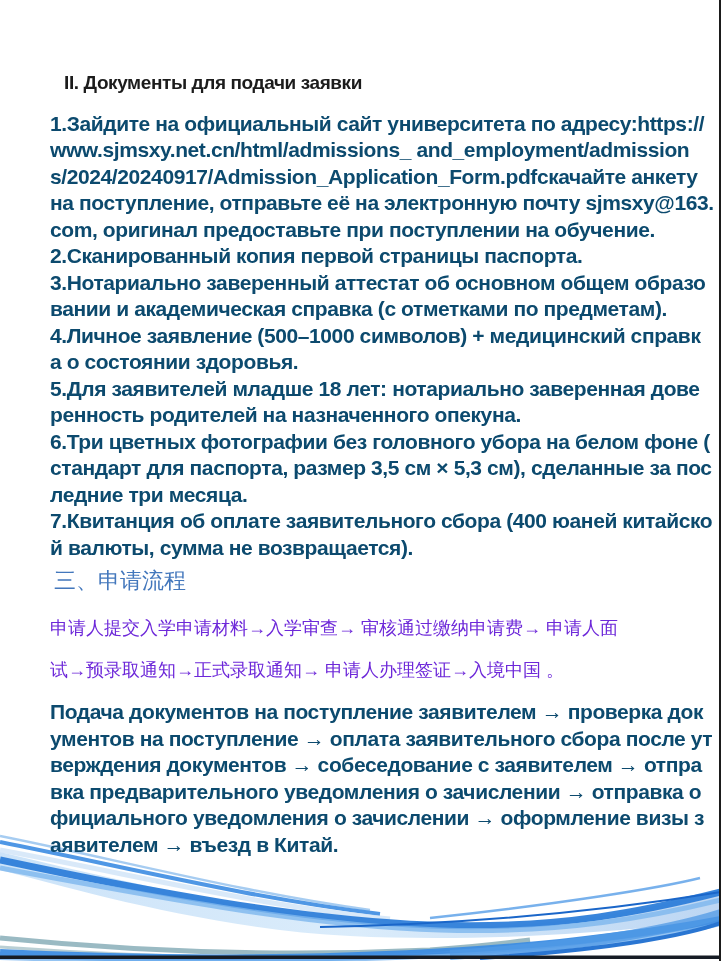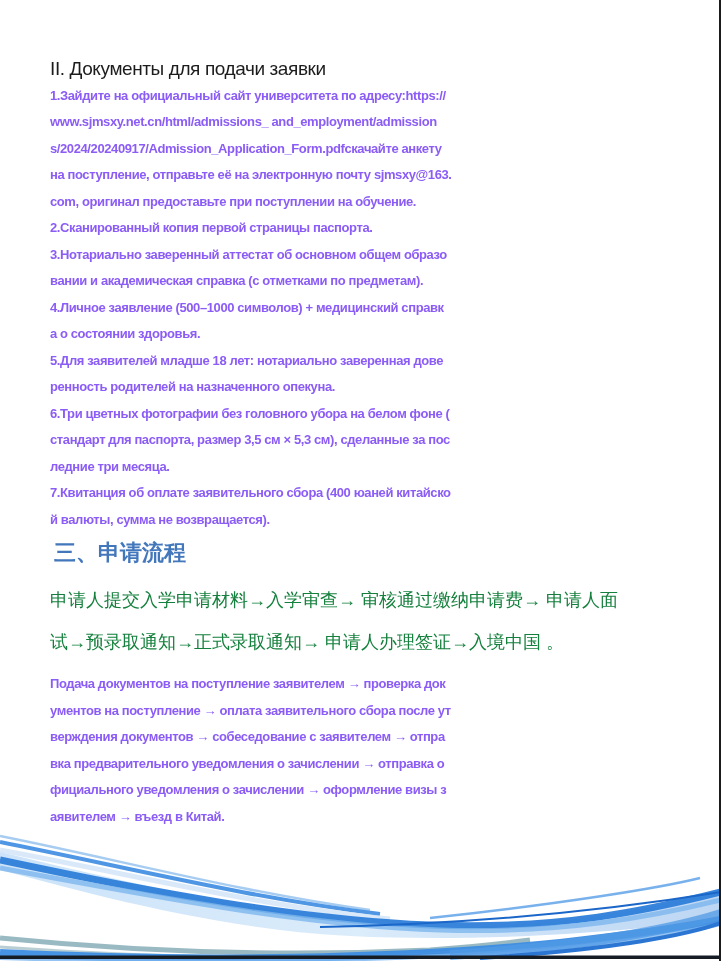--- a/index.html
+++ b/index.html
@@ -10,51 +10,51 @@
     background: #ffffff;
     overflow: hidden;
     font-family: "Liberation Sans", "DejaVu Sans", sans-serif;
   }
   .content {
     position: relative;
     z-index: 2;
     padding: 56px 44px 0 50px;
   }
   .ru-heading {
-    margin: 0;
+    margin: 14px;
     font-size: 19px;
     line-height: 26.5px;
-    font-weight: normal;
+    font-weight: bold;
     color: #1c1c1c;
     letter-spacing: -0.4px;
     white-space: pre;
   }
   .ru-body {
     margin: 0;
-    font-size: 13px;
+    font-size: 21px;
     line-height: 26.5px;
     font-weight: bold;
-    color: #8b5cf6;
+    color: #0c4a6e;
     letter-spacing: -0.4px;
     white-space: pre;
   }
   .cn-heading {
     margin: 6px 0 0 4px;
     font-size: 22px;
     line-height: 28px;
-    font-weight: bold;
+    font-weight: normal;
     color: #4377bc;
     white-space: pre;
   }
   .cn-body {
     margin: 12px 0 8px 0;
     font-size: 18px;
     line-height: 42px;
     font-weight: normal;
-    color: #15803d;
+    color: #6d28d9;
     white-space: pre;
   }
   .section3 { margin-top: 4px; }
   .waves {
     position: absolute;
     left: 0;
     bottom: 0;
     width: 721px;
     height: 135px;
     z-index: 1;

